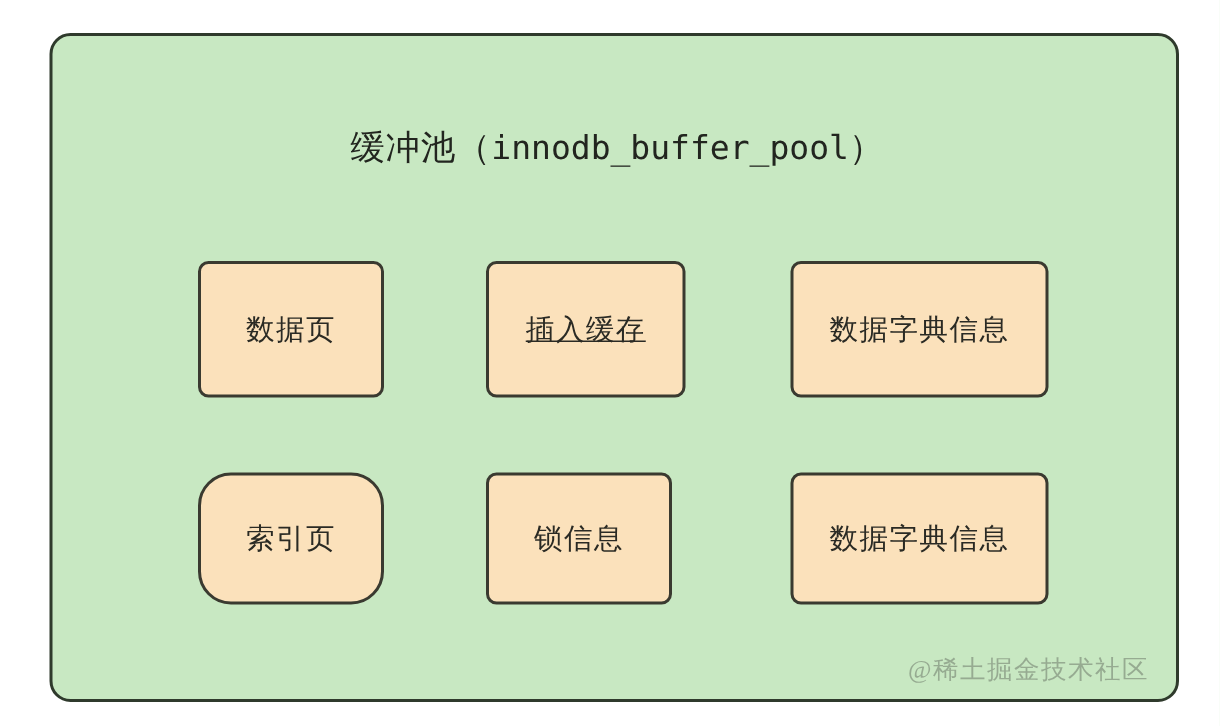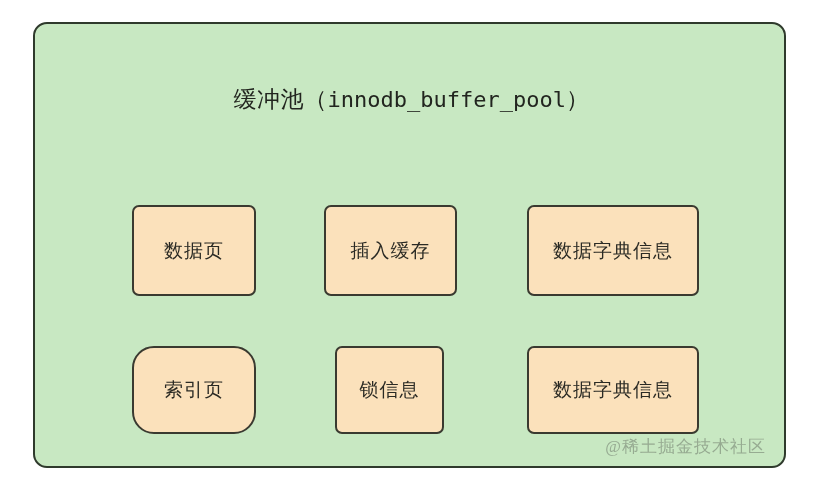--- a/index.html
+++ b/index.html
@@ -62,30 +62,29 @@
     border: 2px solid #3a3a30;
     border-radius: 7px;
     display: flex;
     align-items: center;
     justify-content: center;
     color: #2a2a24;
     font-size: 19px;
     font-family: "DejaVu Sans", "Liberation Sans", sans-serif;
     letter-spacing: 1px;
     white-space: nowrap;
-    margin-top: 31px;
   }
 
   
   .box-r1c1 { left: 97px;  top: 150px; width: 124px; height: 91px; }
-  .box-r1c2 { left: 289px; top: 150px; width: 133px; height: 91px; }
+  .box-r1c2 { left: 289px; top: 150px; width: 133px; height: 91px; text-decoration: underline; }
   .box-r1c3 { left: 492px; top: 150px; width: 172px; height: 91px; }
   
   .box-r2c1 { left: 97px;  top: 291px; width: 124px; height: 88px; border-radius: 22px; }
-  .box-r2c2 { left: 300px; top: 291px; width: 109px; height: 88px; }
+  .box-r2c2 { left: 289px; top: 291px; width: 124px; height: 88px; }
   .box-r2c3 { left: 492px; top: 291px; width: 172px; height: 88px; text-align: right; }
 
   .watermark {
     position: absolute;
     right: 18px;
     bottom: 8px;
     font-size: 17px;
     color: rgba(110, 120, 105, 0.55);
     font-family: Liberation Serif, serif;
     letter-spacing: 1px;

